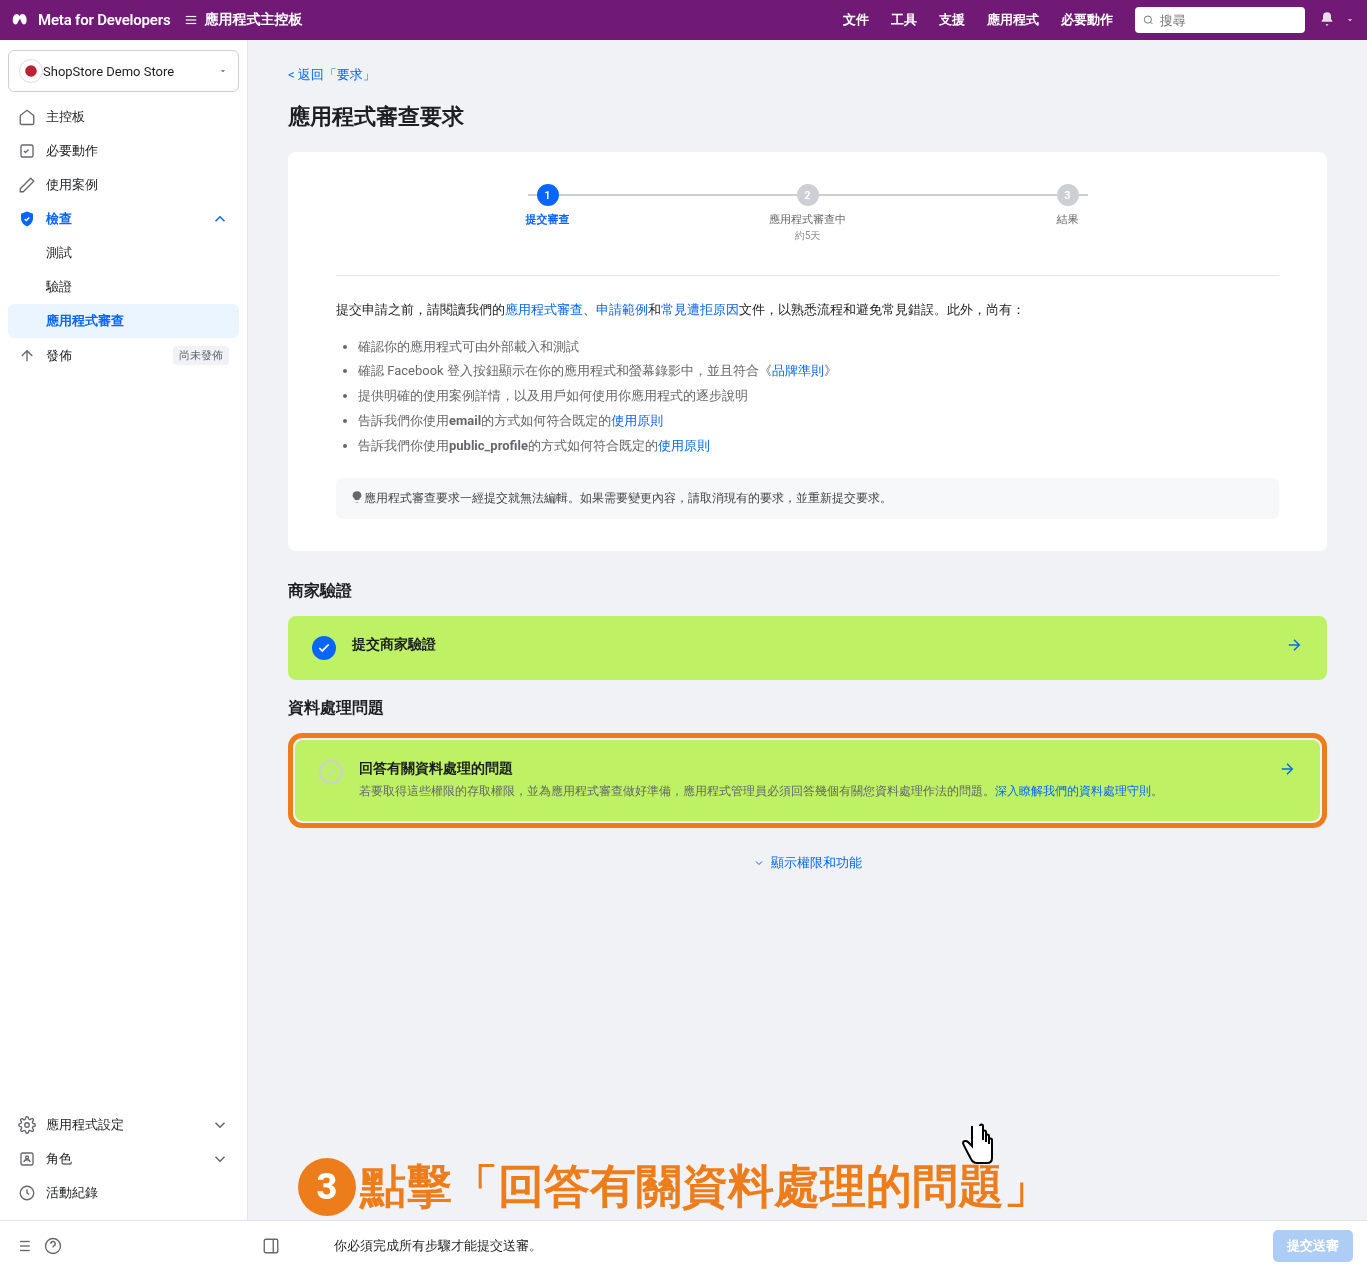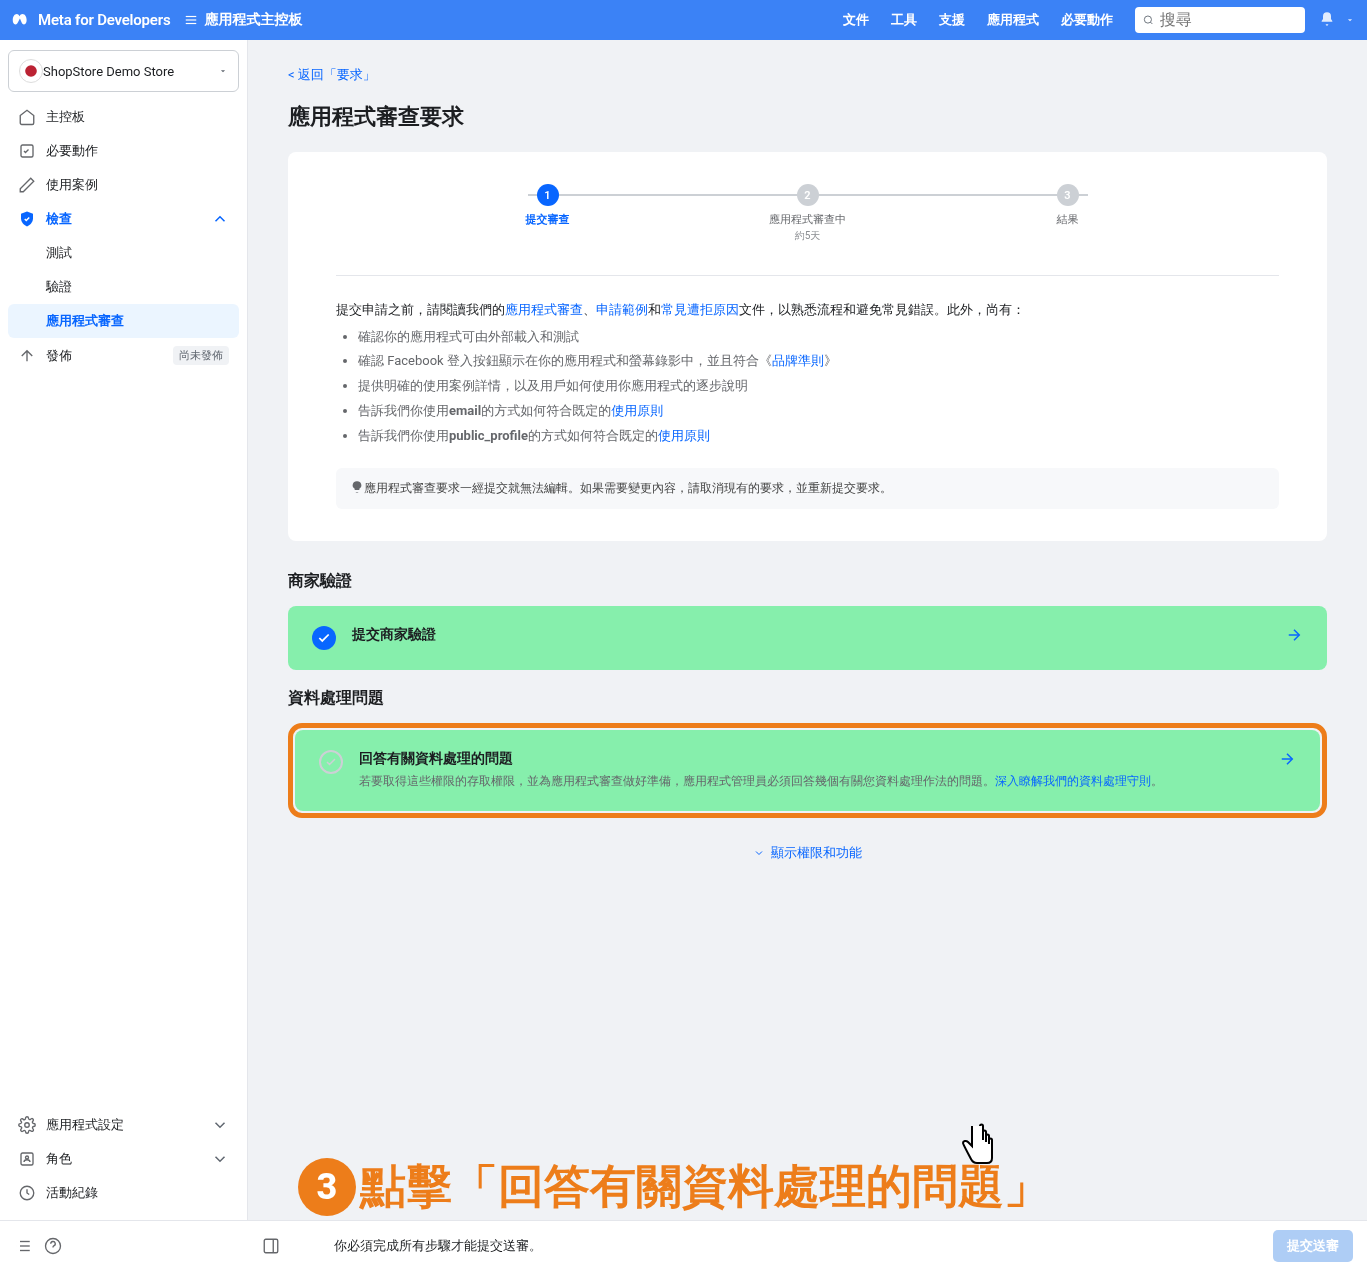--- a/index.html
+++ b/index.html
@@ -1,26 +1,26 @@
 <!DOCTYPE html>
 <html><head>
   <meta charset="utf-8">
   <style>
     * { margin: 0; padding: 0; box-sizing: border-box; }
     body { font-family: -apple-system, BlinkMacSystemFont, "Segoe UI", Roboto, Helvetica, Arial, sans-serif; background: #f0f2f5; color: #1c1e21; }
     
     
-    .topnav { background: #3b82f6; height: 40px; display: flex; align-items: center; padding: 0 12px; color: #fff; font-size: 13px; }
+    .topnav { background: #701a75; height: 40px; display: flex; align-items: center; padding: 0 12px; color: #fff; font-size: 13px; }
     .brand { display: flex; align-items: center; gap: 8px; font-weight: 600; font-size: 15px; letter-spacing: -0.2px; }
     .brand svg { width: 18px; height: 18px; }
     .console-label { margin-left: 14px; display: flex; align-items: center; gap: 6px; font-size: 14px; font-weight: 600; }
     .topnav-center { margin-left: auto; display: flex; gap: 22px; }
     .topnav-link { cursor: pointer; font-size: 13px; font-weight: 600; }
     .search { margin-left: 22px; width: 170px; height: 26px; background: #fff; border-radius: 4px; display: flex; align-items: center; padding: 0 8px; gap: 6px; }
-    .search input { border: none; outline: none; font-size: 16px; width: 100%; color: #606770; background: transparent; }
+    .search input { border: none; outline: none; font-size: 13px; width: 100%; color: #606770; background: transparent; }
     .bell { margin-left: 14px; opacity: 0.85; }
     .caret-down { margin-left: 10px; opacity: 0.85; }
     
     
     .layout { display: flex; height: calc(100vh - 40px - 50px); }
     
     
     .sidebar { width: 248px; background: #fff; border-right: 1px solid #e4e6eb; padding: 10px 8px; display: flex; flex-direction: column; overflow-y: auto; }
     .sidebar-bottom { margin-top: auto; }
     .app-picker { border: 1px solid #ccd0d5; border-radius: 6px; padding: 8px 10px; display: flex; align-items: center; margin-bottom: 8px; cursor: pointer; }
@@ -48,29 +48,29 @@
     .stepper::before { content: ''; position: absolute; top: 10px; left: 30px; right: 30px; height: 2px; background: #ccd0d5; z-index: 0; }
     .step { display: flex; flex-direction: column; align-items: center; z-index: 1; width: 100px; }
     .step-circle { width: 22px; height: 22px; border-radius: 50%; background: #ccd0d5; color: #fff; font-size: 11px; display: flex; align-items: center; justify-content: center; margin-bottom: 6px; font-weight: 600; }
     .step.active .step-circle { background: #0866ff; }
     .step-label { font-size: 11px; color: #65676b; text-align: center; }
     .step.active .step-label { color: #0866ff; font-weight: 600; }
     .step-sub { font-size: 10px; color: #8a8d91; margin-top: 2px; }
     .divider { height: 1px; background: #e4e6eb; margin: 0 0 24px; }
     
     
-    .intro-text { font-size: 13px; color: #1c1e21; margin-bottom: 4px; line-height: 1.6; }
+    .intro-text { font-size: 13px; color: #1c1e21; margin-bottom: 14px; line-height: 1.6; }
     .intro-text a, .bullet-list a, .panel-body a { color: #0866ff; cursor: pointer; }
     .bullet-list { list-style: disc; padding-left: 22px; margin-bottom: 20px; }
     .bullet-list li { font-size: 13px; color: #65676b; line-height: 1.9; }
     .info-banner { background: #f7f8fa; padding: 12px 14px; border-radius: 6px; display: flex; font-size: 12px; color: #444; }
     
     
     .section-title { font-size: 16px; font-weight: 700; margin-bottom: 14px; }
-    .panel { background: #86efac; border-radius: 8px; padding: 20px 24px; display: flex; align-items: flex-start; gap: 16px; margin-bottom: 18px; }
+    .panel { background: #bef264; border-radius: 8px; padding: 20px 24px; display: flex; align-items: flex-start; gap: 16px; margin-bottom: 18px; }
     .panel-check { width: 24px; height: 24px; border-radius: 50%; display: flex; align-items: center; justify-content: center; flex-shrink: 0; }
     .panel-check.done { background: #0866ff; }
     .panel-check.pending { border: 2px solid #ccd0d5; }
     .panel-body { flex: 1; }
     .panel-title { font-size: 14px; font-weight: 600; margin-bottom: 4px; }
     .panel-desc { font-size: 12px; color: #65676b; line-height: 1.6; }
     .panel-arrow { color: #0866ff; flex-shrink: 0; }
     .highlight-box { border: 5px solid #ed7d1a; border-radius: 14px; padding: 2px; margin-bottom: 12px; }
     .highlight-box .panel { margin-bottom: 0; border-radius: 8px; }
     .expand-link { text-align: center; color: #0866ff; font-size: 13px; cursor: pointer; padding: 14px; display: flex; align-items: center; justify-content: center; gap: 6px; }

